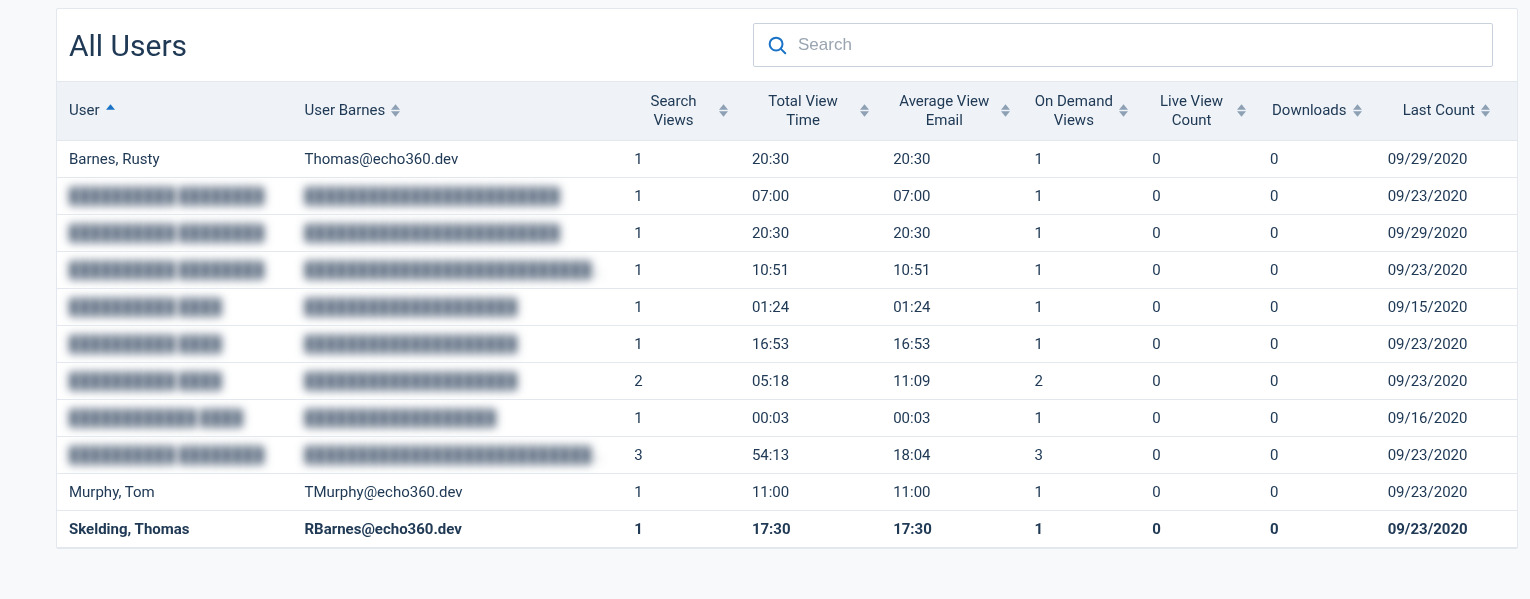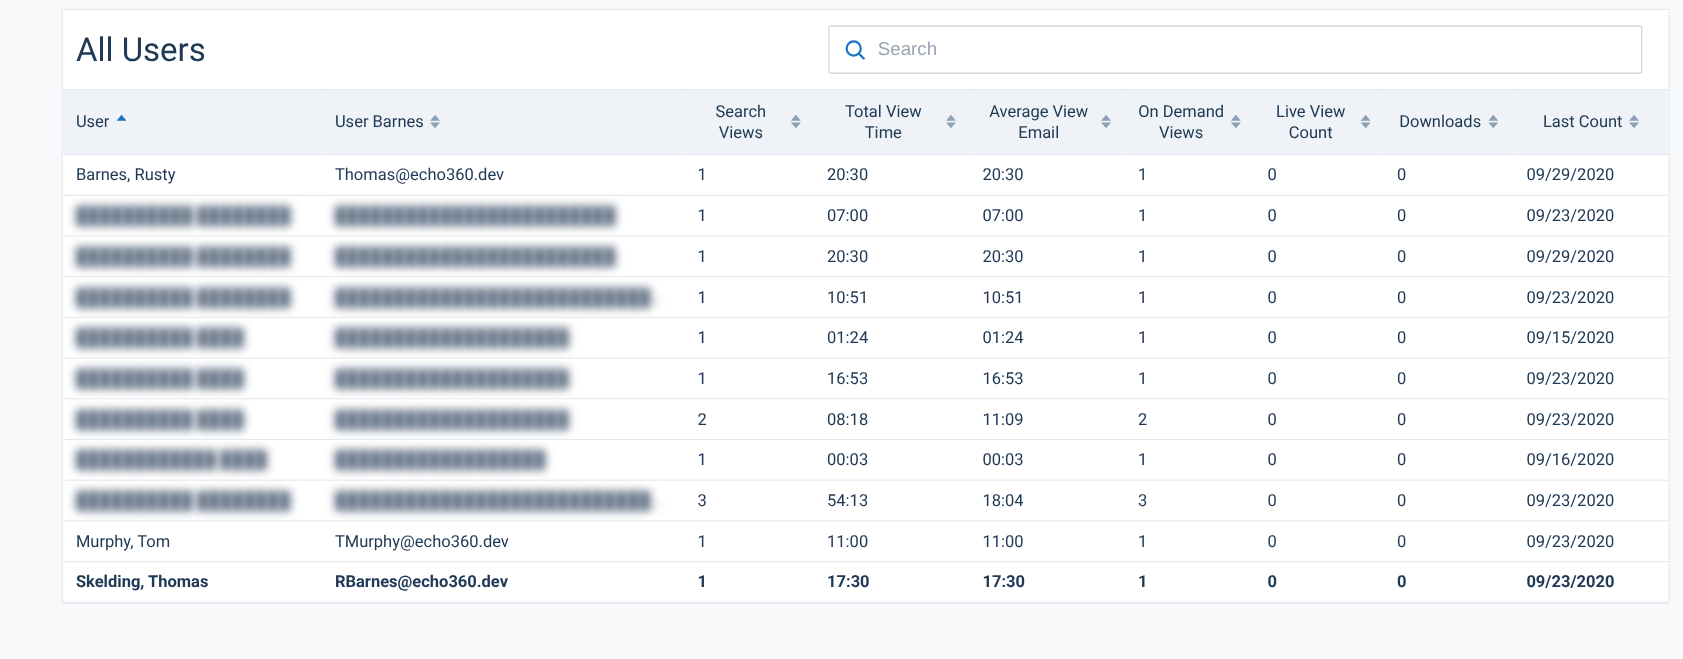--- a/index.html
+++ b/index.html
@@ -339,21 +339,21 @@
             <td>16:53</td>
             <td>1</td>
             <td>0</td>
             <td>0</td>
             <td>09/23/2020</td>
           </tr>
           <tr>
             <td class="blur-cell">██████████ ████</td>
             <td class="blur-cell">████████████████████</td>
             <td>2</td>
-            <td>08:18</td>
+            <td>05:18</td>
             <td>11:09</td>
             <td>2</td>
             <td>0</td>
             <td>0</td>
             <td>09/23/2020</td>
           </tr>
           <tr>
             <td class="blur-cell">████████████ ████</td>
             <td class="blur-cell">██████████████████</td>
             <td>1</td>

